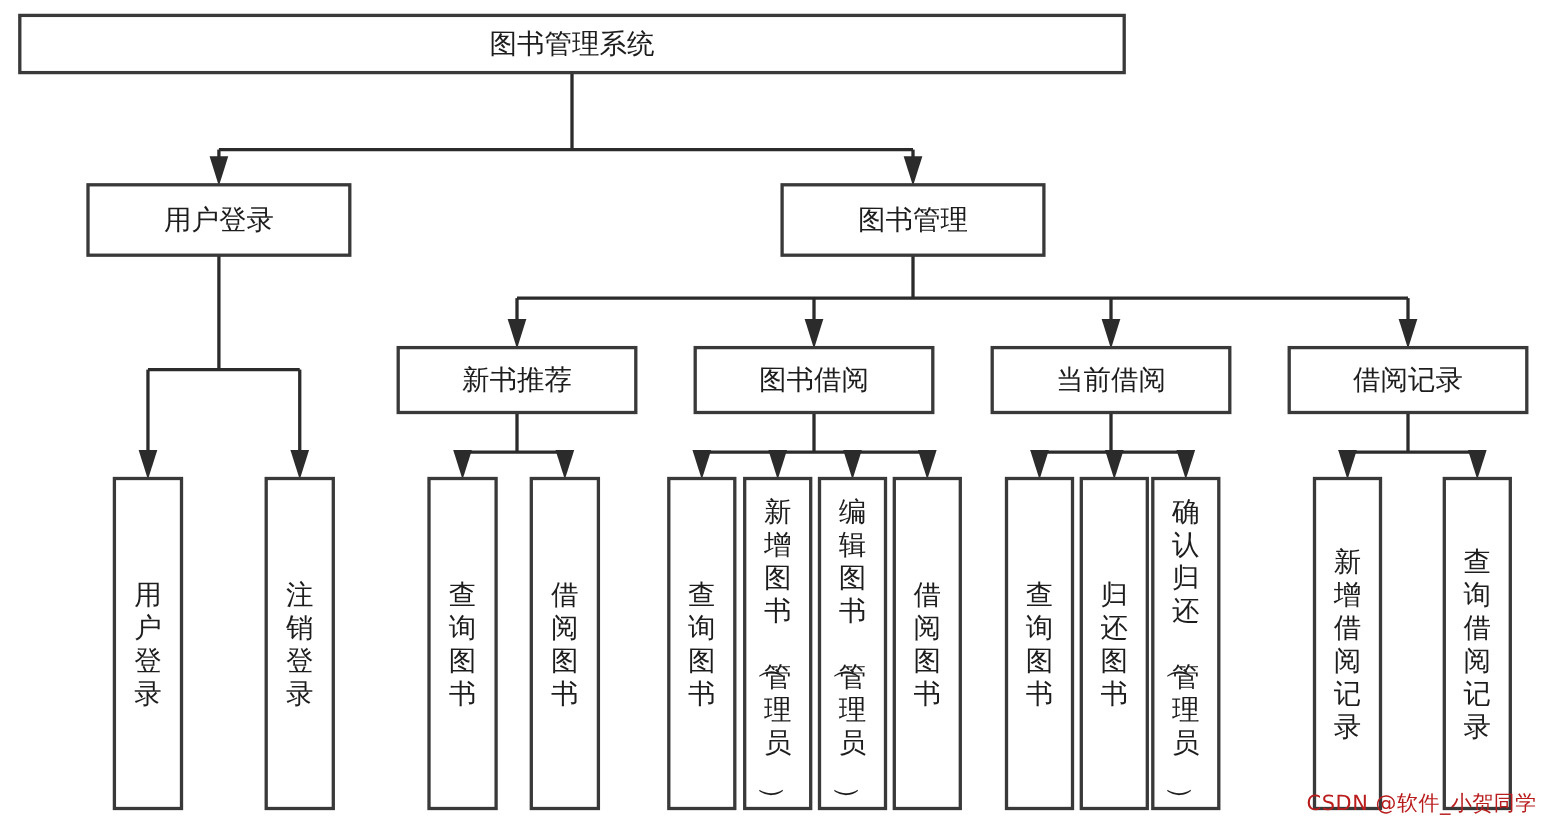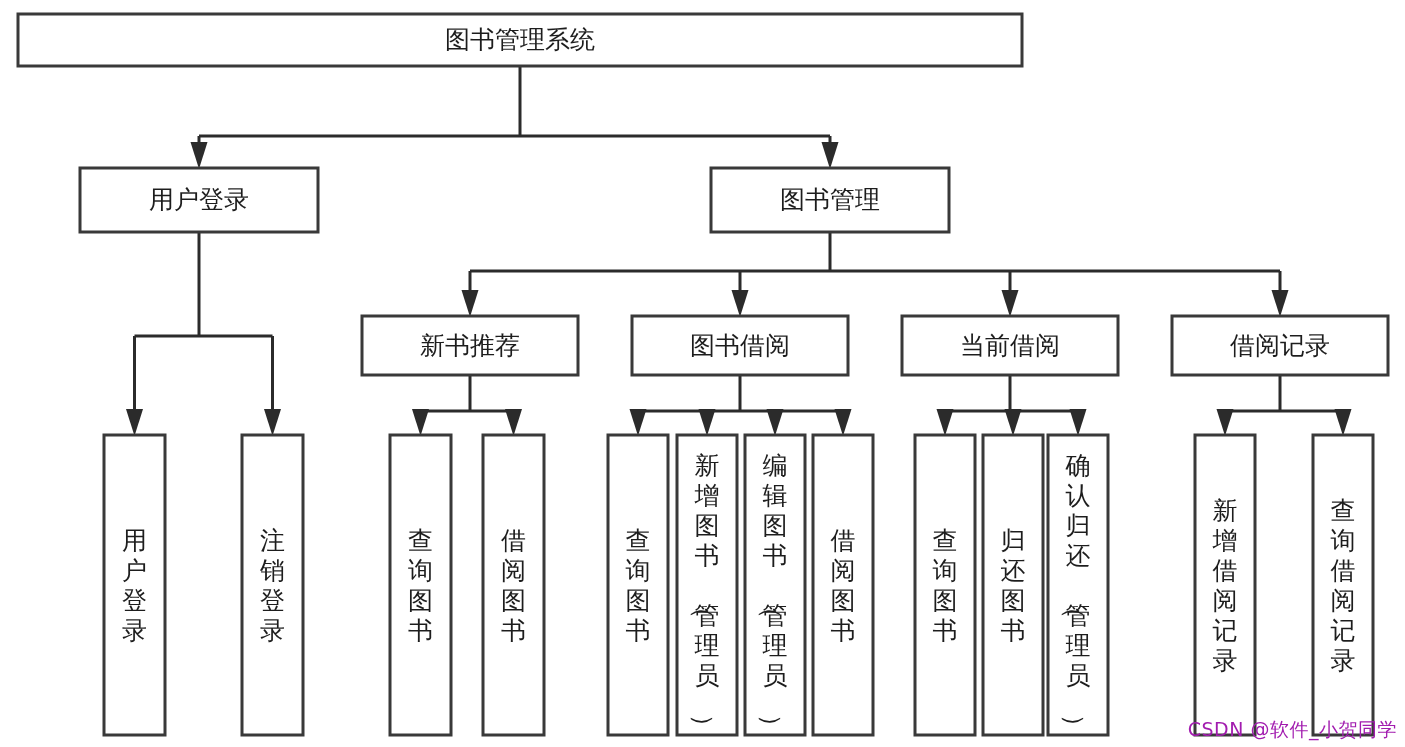--- a/index.html
+++ b/index.html
@@ -56,21 +56,21 @@
   .link-arrow {
     fill: #2b2b2b;
     stroke: none;
   }
   .watermark-text {
     position: absolute;
     right: 8px;
     bottom: 4px;
     font-family: "DejaVu Sans", "Liberation Sans", sans-serif;
     font-size: 19px;
-    color: #a21caf;
+    color: #b91c1c;
     white-space: nowrap;
     letter-spacing: 0.5px;
     user-select: none;
   }
 </style>
 </head>
 <body>
 
 <div id="diagram-root">
   <svg id="diagram-svg" viewBox="0 0 1405 747">

